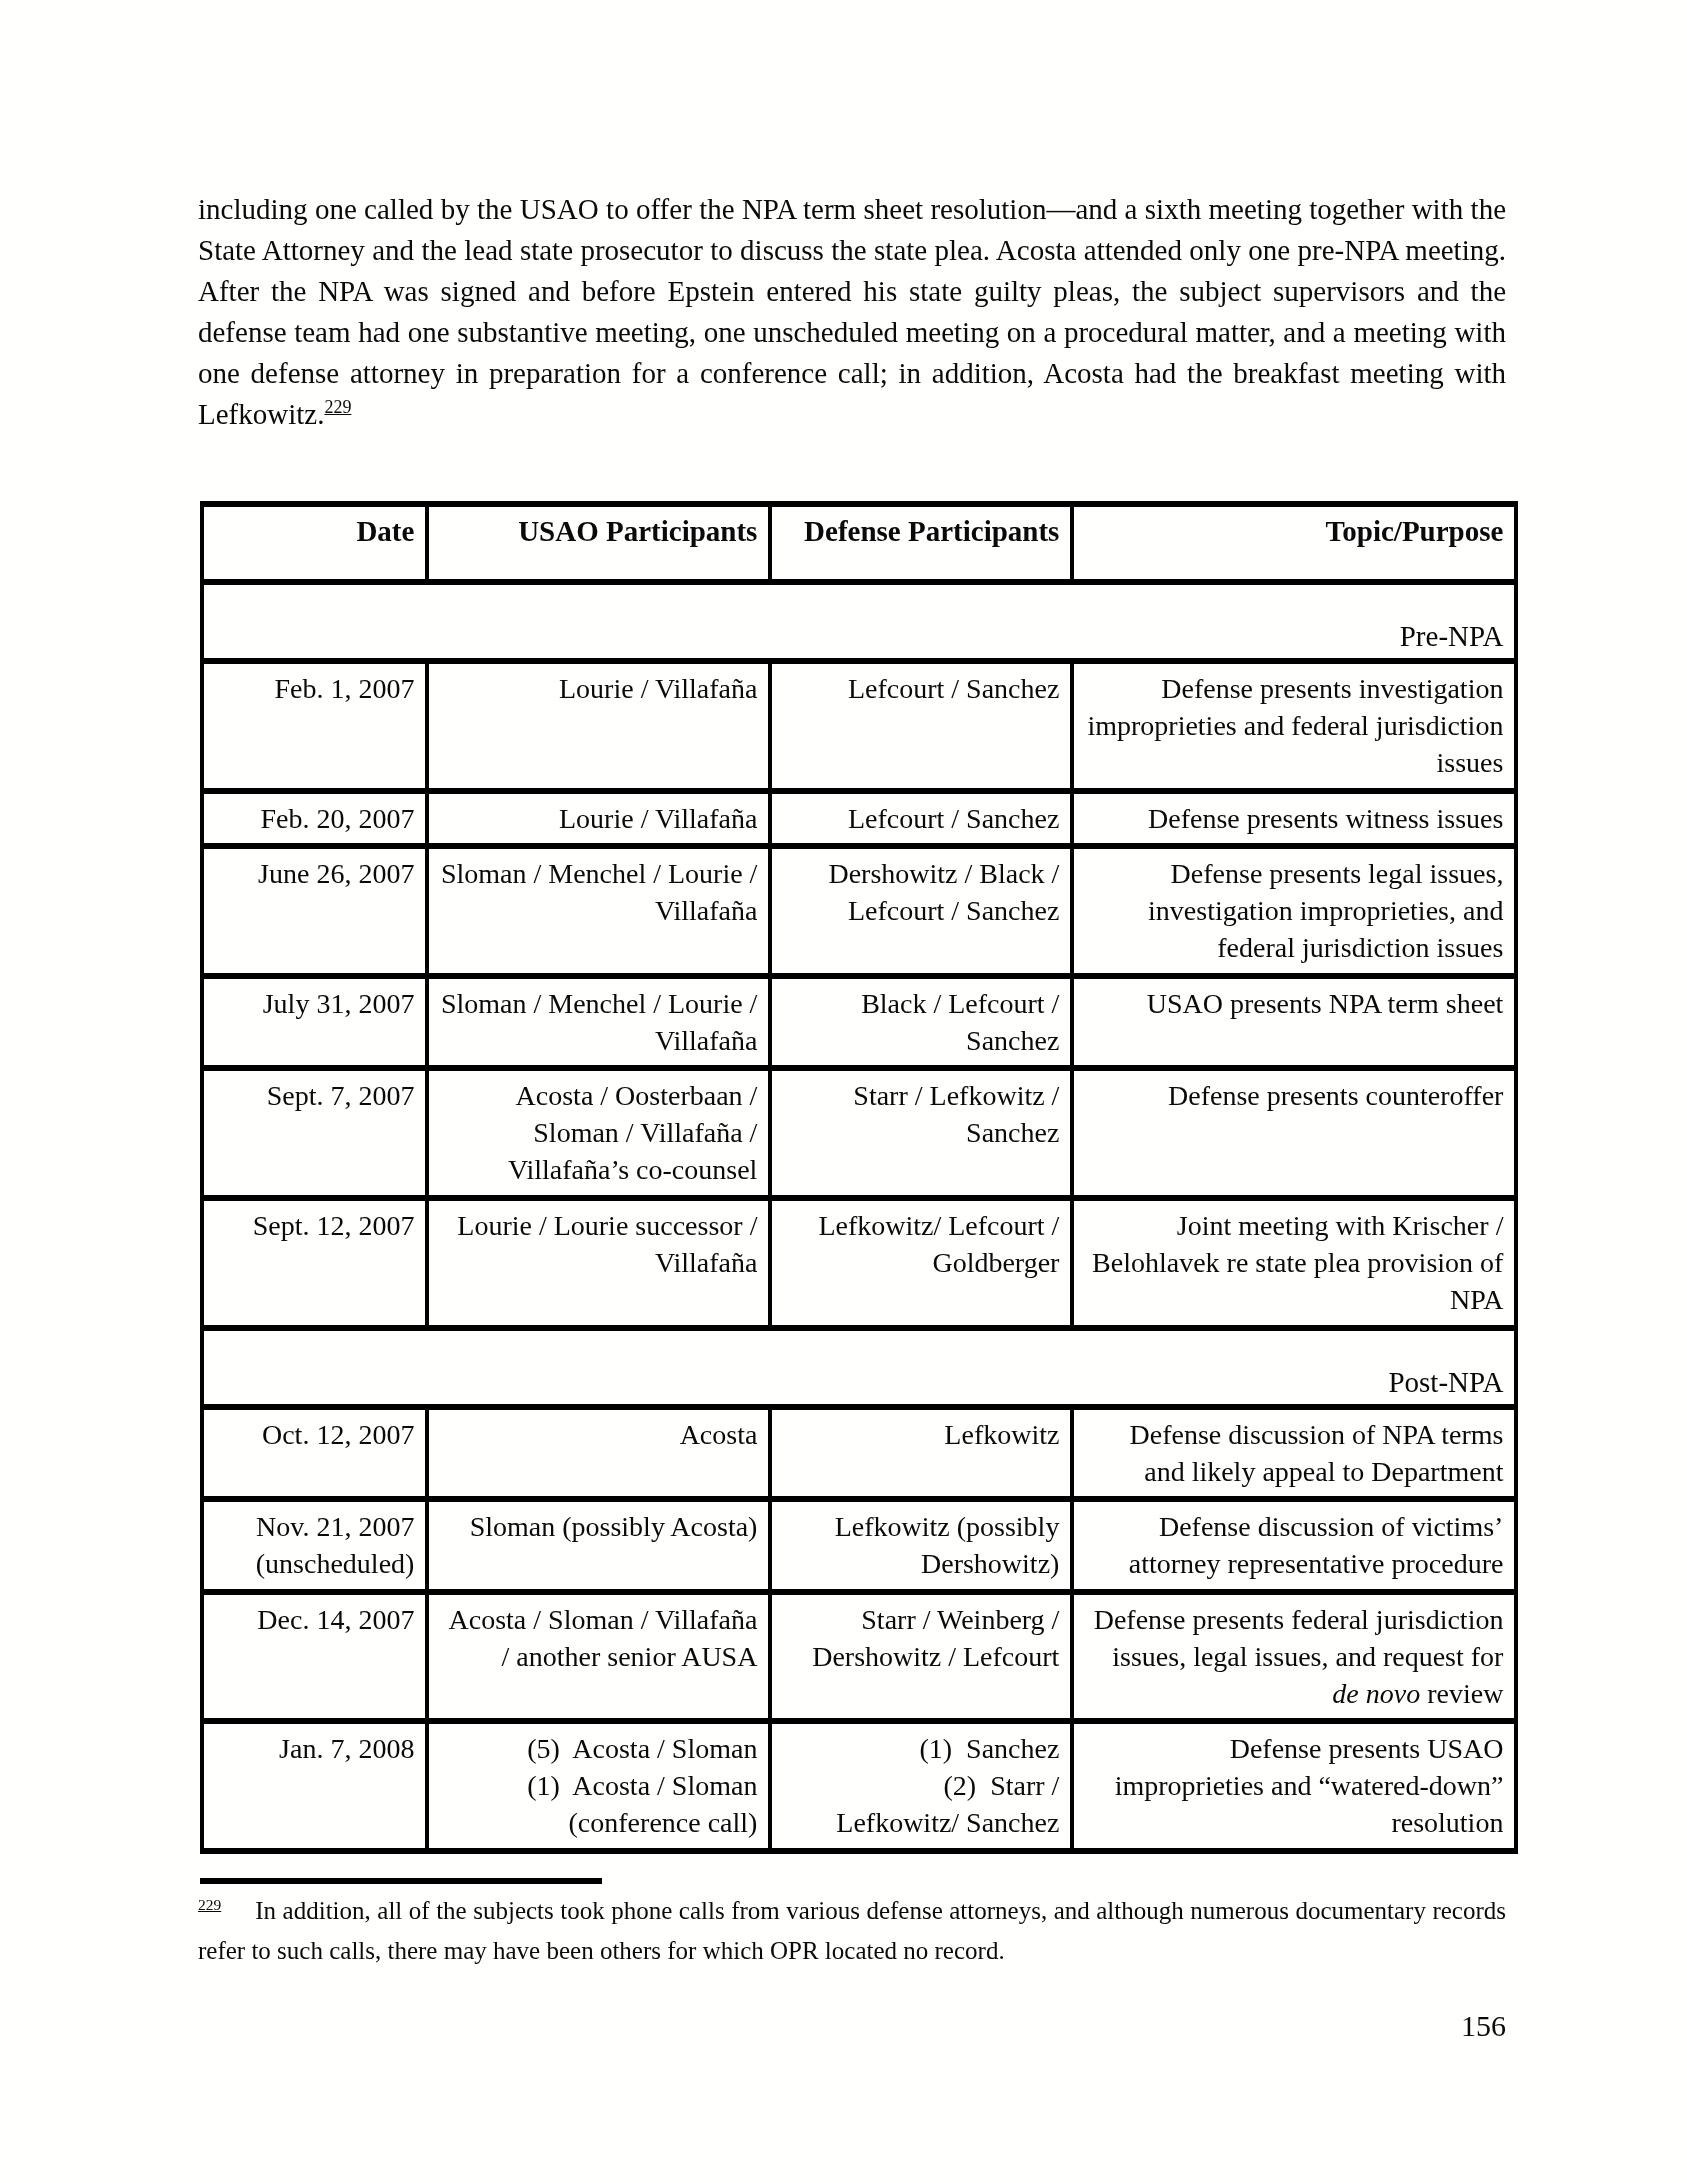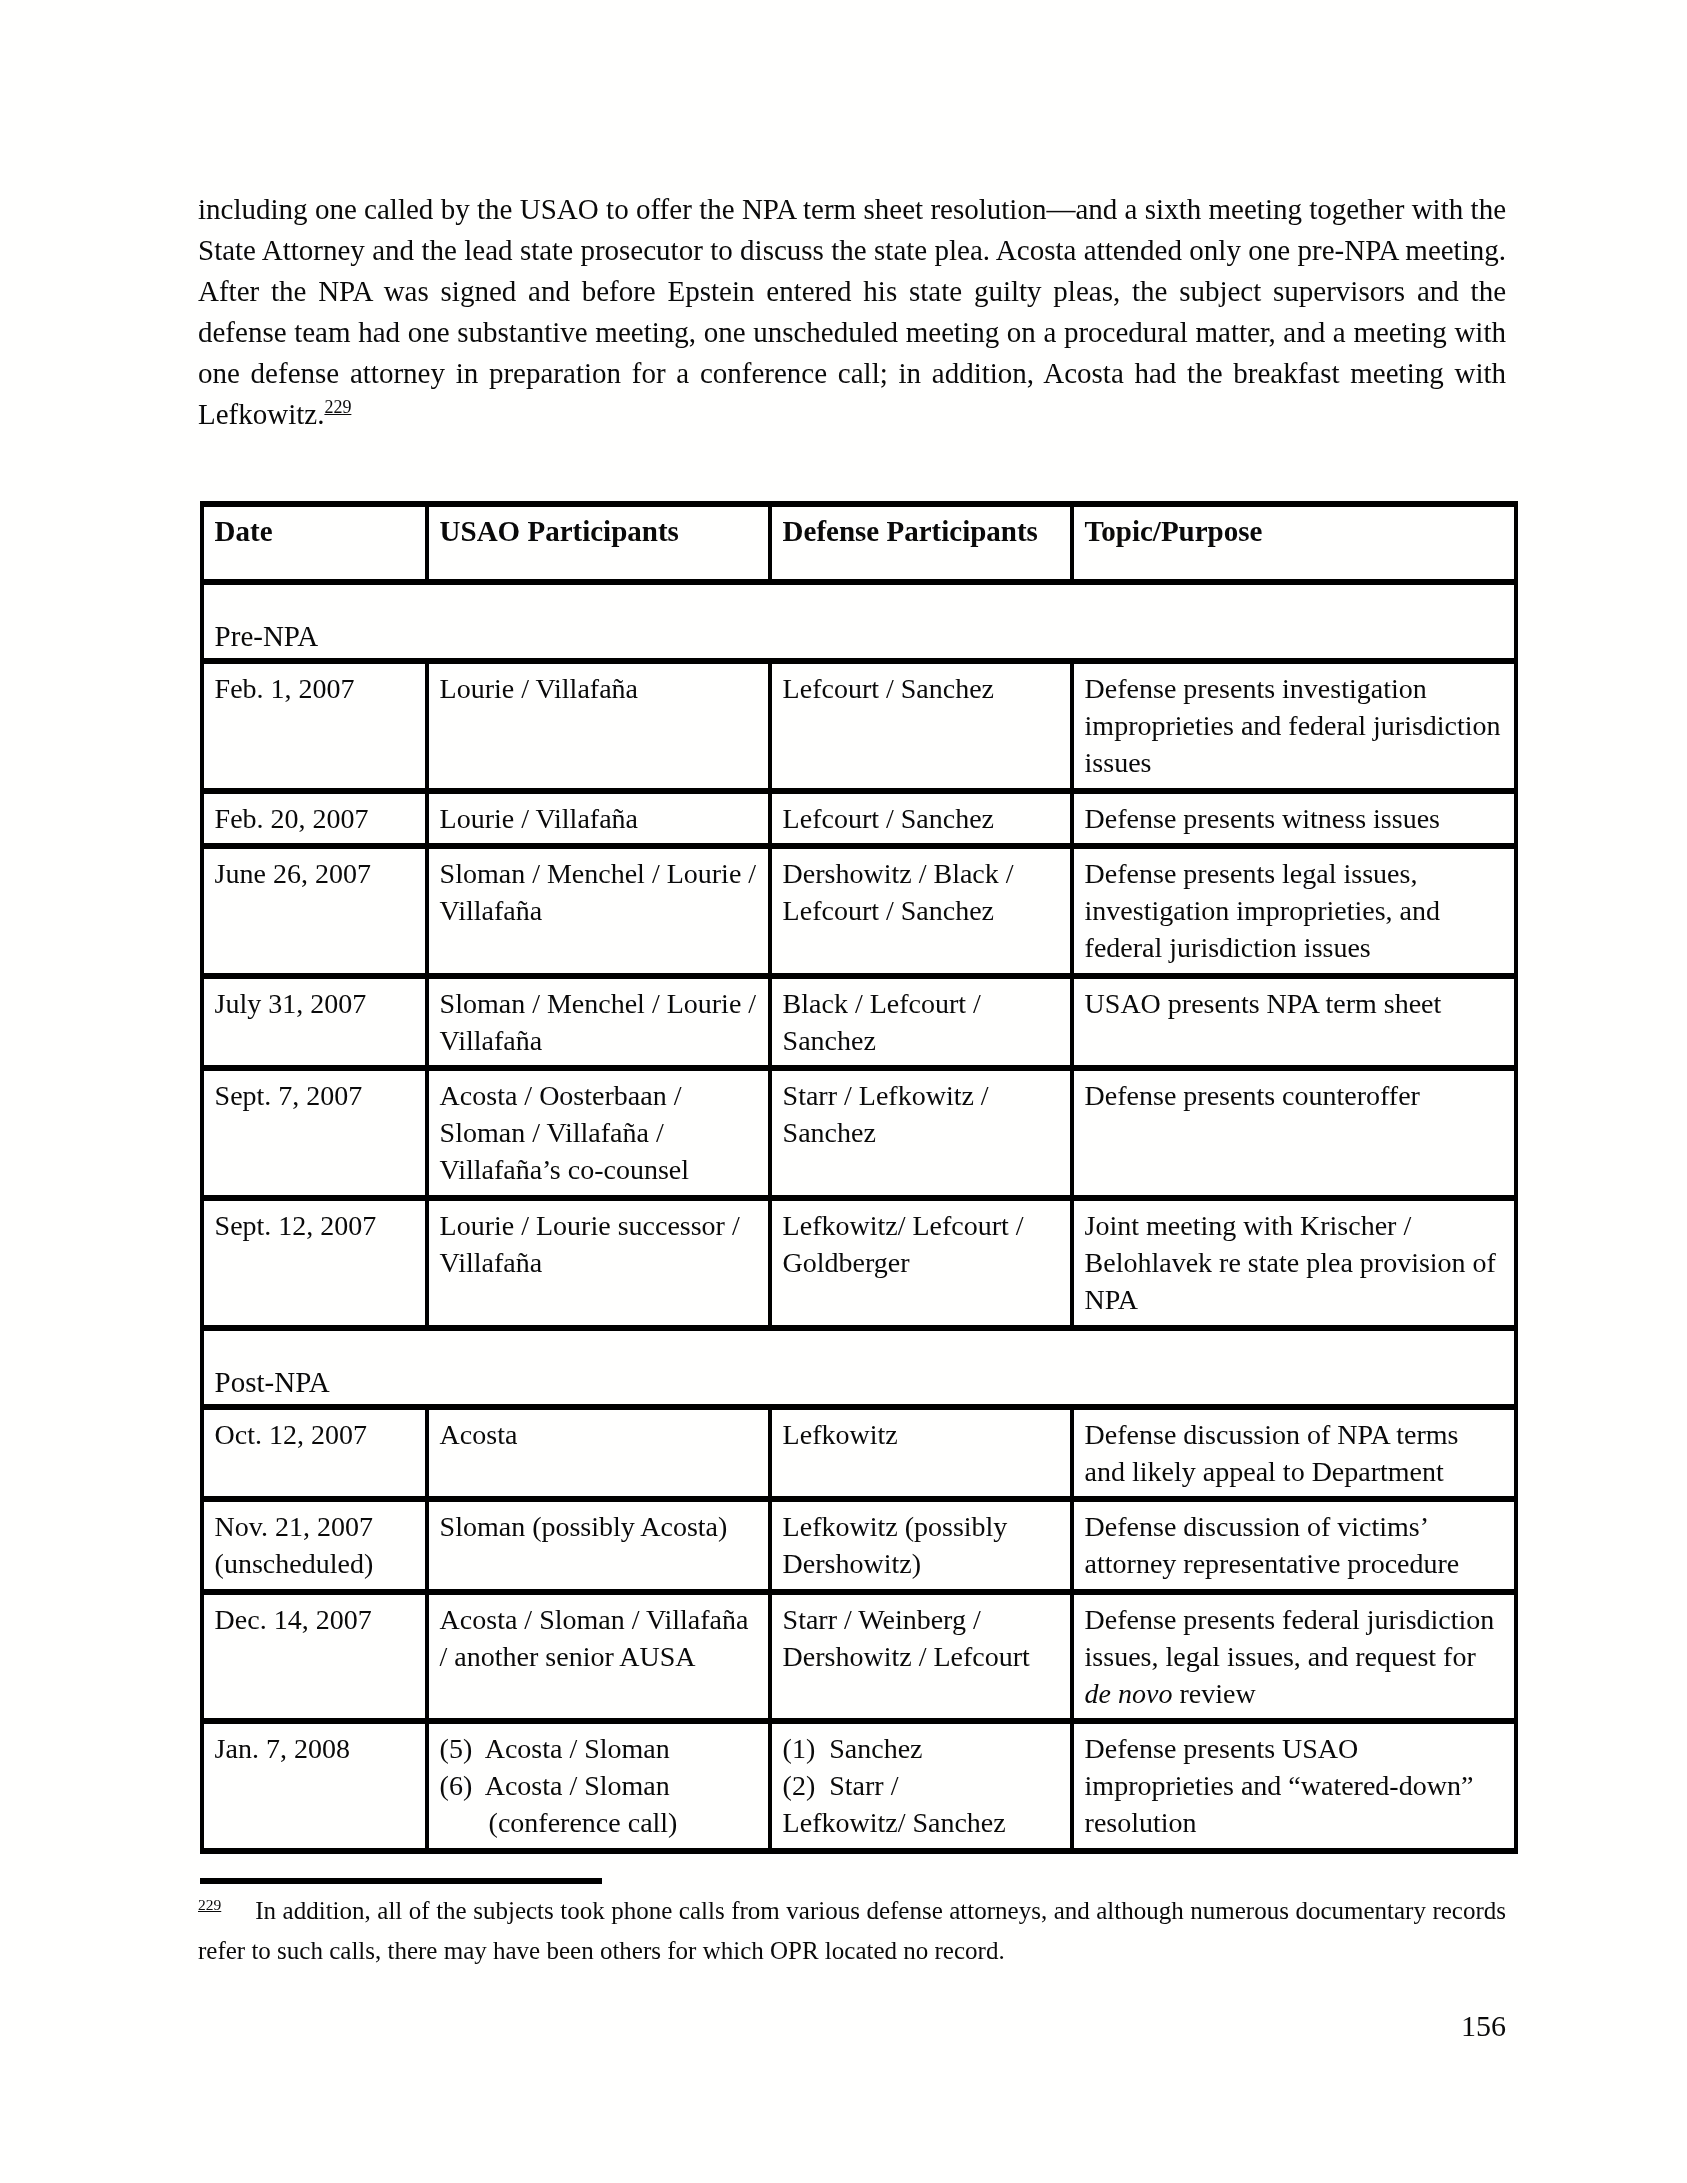--- a/index.html
+++ b/index.html
@@ -32,21 +32,21 @@
     left: 200px; top: 501px; width: 1313px;
     border-collapse: collapse;
     table-layout: fixed;
     font-size: 28px; line-height: 37px;
   }
   table.meetings th, table.meetings td {
     border: 4.6px solid #000;
     border-top-width: 6.6px;
     border-bottom-width: 6.6px;
     vertical-align: top;
-    text-align: left;
+    text-align: right;
     padding: 6px 10.6px 6.6px 10.6px;
     overflow: hidden;
   }
   table.meetings th {
     height: 78px;
     font-size: 29px;
     font-weight: bold;
   }
   table.meetings td.section-cell {
     height: 79px;
@@ -160,21 +160,21 @@
         <tr>
           <td>Dec. 14, 2007</td>
           <td>Acosta / Sloman / Villafaña / another senior AUSA</td>
           <td>Starr / Weinberg / Dershowitz / Lefcourt</td>
           <td>Defense presents federal jurisdiction issues, legal issues, and request for <i>de novo</i> review</td>
         </tr>
         <tr>
           <td>Jan. 7, 2008</td>
           <td class="cell-lines">
             <div>(5)  Acosta / Sloman</div>
-            <div>(6)  Acosta / Sloman</div>
+            <div>(1)  Acosta / Sloman</div>
             <div>       (conference call)</div>
           </td>
           <td class="cell-lines">
             <div>(1)  Sanchez</div>
             <div>(2)  Starr /</div>
             <div>Lefkowitz/ Sanchez</div>
           </td>
           <td>Defense presents USAO improprieties and “watered-down” resolution</td>
         </tr>
       </tbody>

